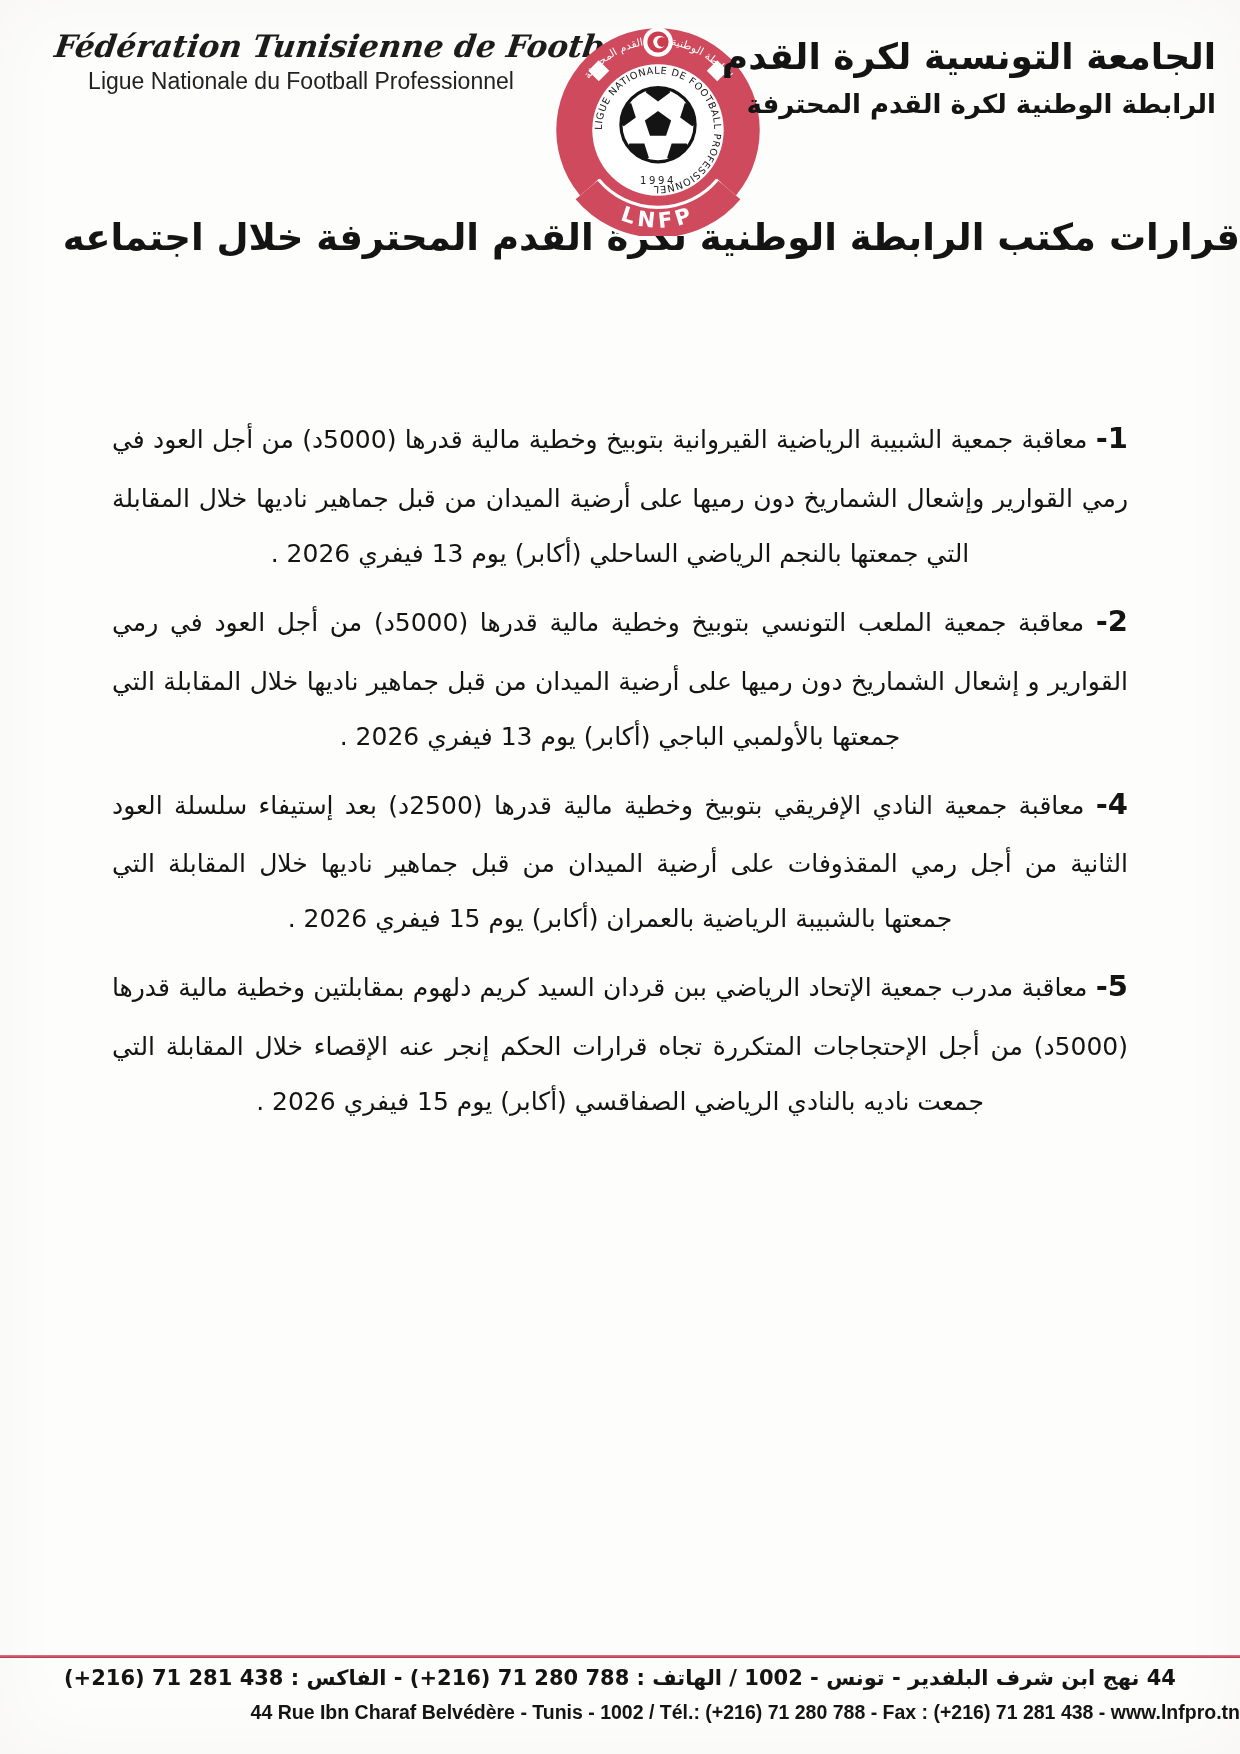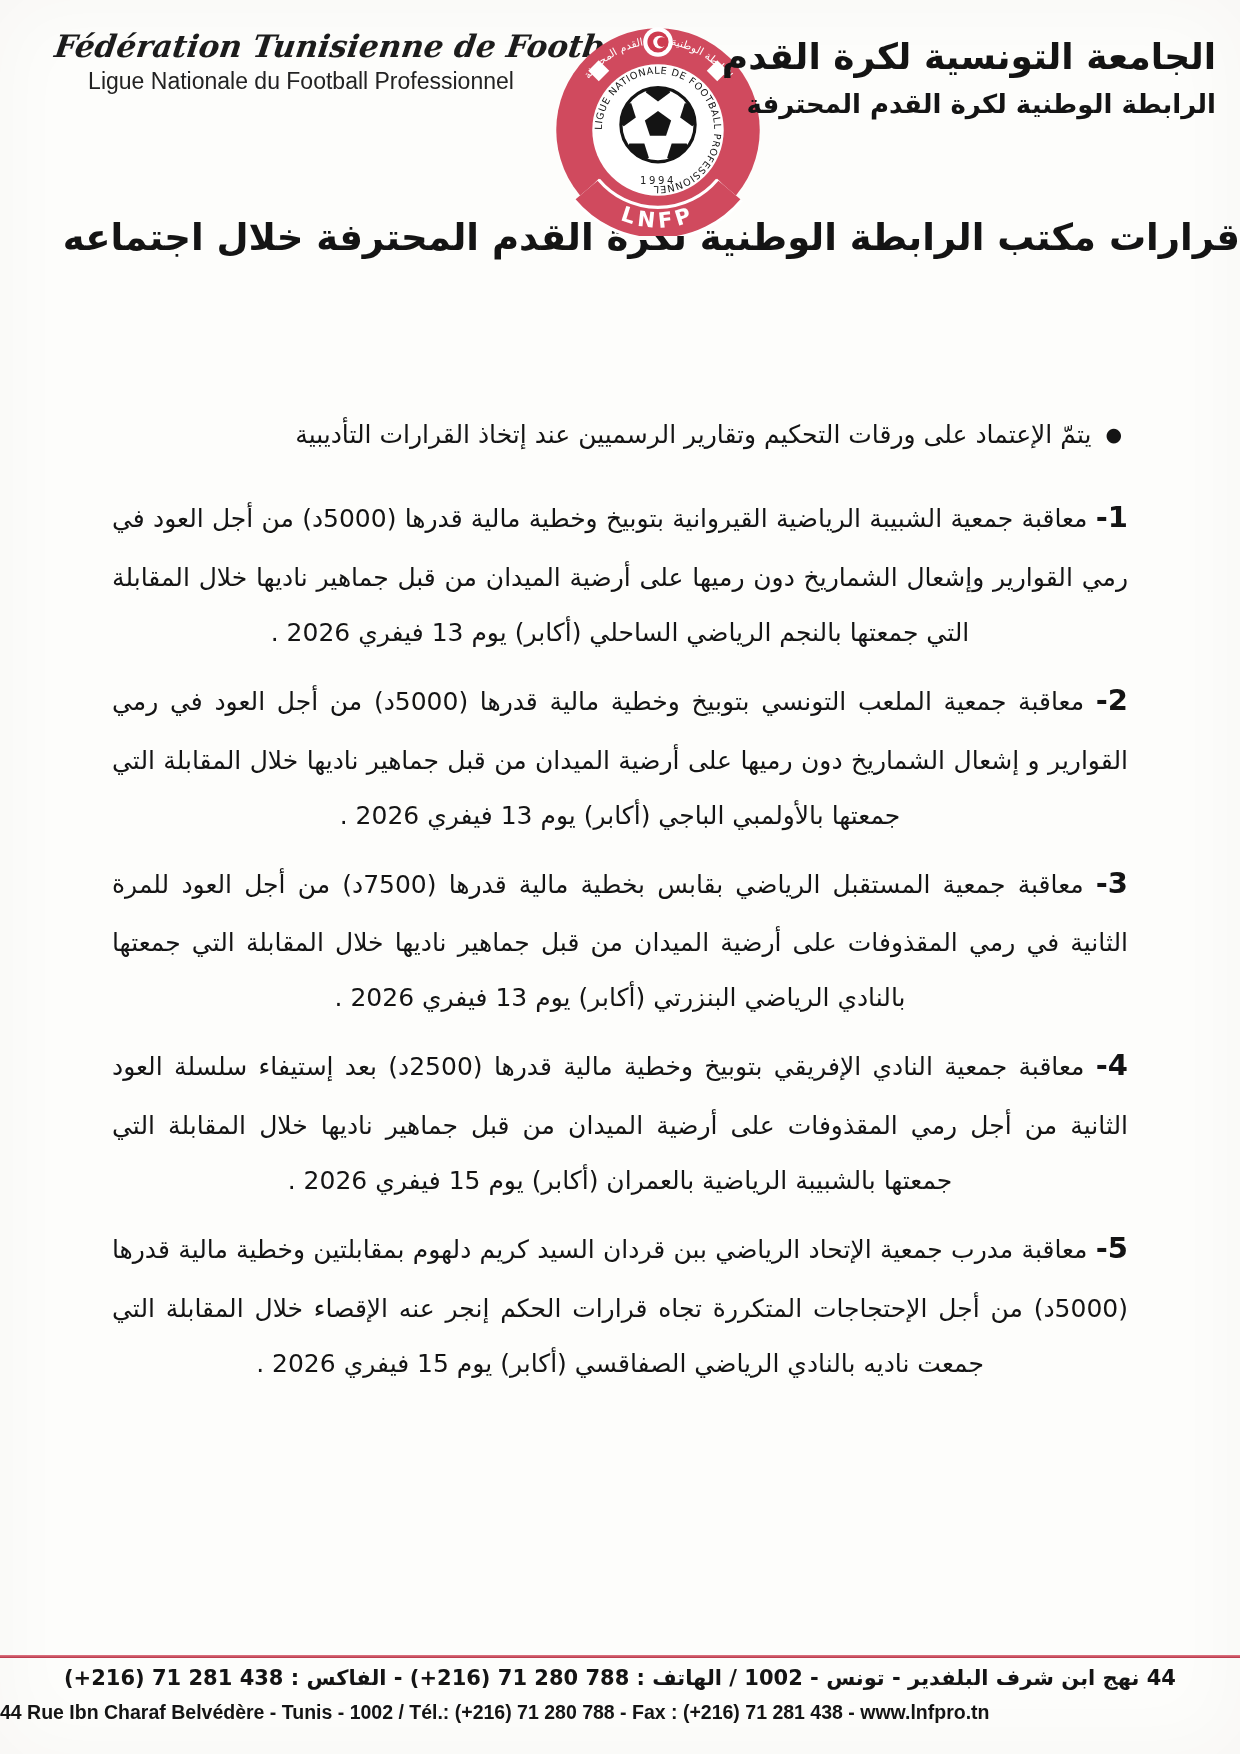--- a/index.html
+++ b/index.html
@@ -37,21 +37,21 @@
   .bullet-line { font-size:25px; line-height:2.2; text-align:right; padding-right:6px; margin:0 0 24px 0; }
   .bullet-marker { font-size:19px; vertical-align:2px; margin-left:14px; }
   .item { font-size:25px; line-height:2.2; text-align:justify; text-align-last:center; margin:0 0 9px 0; }
   .item-number { font-weight:bold; font-size:29px; }
 
   
   .footer-rule { position:absolute; left:0; right:0; top:1655px; height:3px;
     background:linear-gradient(#e07a86, #b73347); }
   .footer-ar { position:absolute; top:1666px; left:0; width:100%; text-align:center;
     direction:rtl; font-weight:bold; font-size:21px; }
-  .footer-fr { position:absolute; top:1701px; left:0; width:100%; text-align:left;
+  .footer-fr { position:absolute; top:1701px; left:0; width:100%; text-align:right;
     font-family:"Liberation Sans", sans-serif; font-weight:bold; font-size:19.5px; }
 </style>
 </head>
 <body>
 
 <div class="page">
 
   <div class="header">
 
     <div class="fr-block">
@@ -122,27 +122,25 @@
       <div class="ar-line2">الرابطة الوطنية لكرة القدم المحترفة</div>
     </div>
   </div>
 
   <div class="title">
     <div class="title-line1">قرارات مكتب الرابطة الوطنية لكرة القدم المحترفة خلال اجتماعه</div>
   </div>
 
   <div class="body">
 
-    <p class="bullet-line"><span class="bullet-marker">●</span><span>يتمّ الإعتماد على ورقات التحكيم وتقارير الرسميين عند إتخاذ القرارات التأديبية</span></p>
 
     <p class="item"><span class="item-number">1-</span> <span>معاقبة جمعية الشبيبة الرياضية القيروانية بتوبيخ وخطية مالية قدرها (5000د) من أجل العود في رمي القوارير وإشعال الشماريخ دون رميها على أرضية الميدان من قبل جماهير ناديها خلال المقابلة التي جمعتها بالنجم الرياضي الساحلي (أكابر) يوم 13 فيفري 2026 .</span></p>
 
     <p class="item"><span class="item-number">2-</span> <span>معاقبة جمعية الملعب التونسي بتوبيخ وخطية مالية قدرها (5000د) من أجل العود في رمي القوارير و إشعال الشماريخ دون رميها على أرضية الميدان من قبل جماهير ناديها خلال المقابلة التي جمعتها بالأولمبي الباجي (أكابر) يوم 13 فيفري 2026 .</span></p>
 
-    <p class="item"><span class="item-number">3-</span> <span>معاقبة جمعية المستقبل الرياضي بقابس بخطية مالية قدرها (7500د) من أجل العود للمرة الثانية في رمي المقذوفات على أرضية الميدان من قبل جماهير ناديها خلال المقابلة التي جمعتها بالنادي الرياضي البنزرتي (أكابر) يوم 13 فيفري 2026 .</span></p>
 
     <p class="item"><span class="item-number">4-</span> <span>معاقبة جمعية النادي الإفريقي بتوبيخ وخطية مالية قدرها (2500د) بعد إستيفاء سلسلة العود الثانية من أجل رمي المقذوفات على أرضية الميدان من قبل جماهير ناديها خلال المقابلة التي جمعتها بالشبيبة الرياضية بالعمران (أكابر) يوم 15 فيفري 2026 .</span></p>
 
     <p class="item"><span class="item-number">5-</span> <span>معاقبة مدرب جمعية الإتحاد الرياضي ببن قردان السيد كريم دلهوم بمقابلتين وخطية مالية قدرها (5000د) من أجل الإحتجاجات المتكررة تجاه قرارات الحكم إنجر عنه الإقصاء خلال المقابلة التي جمعت ناديه بالنادي الرياضي الصفاقسي (أكابر) يوم 15 فيفري 2026 .</span></p>
 
   </div>
 
   <div class="footer-rule"></div>
 
   <div class="footer-ar"><span>44 نهج ابن شرف البلفدير - تونس - 1002 / الهاتف :</span>

